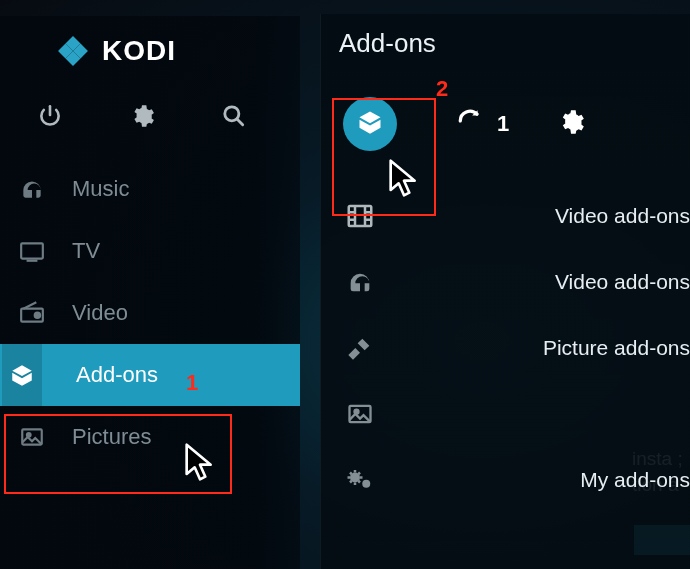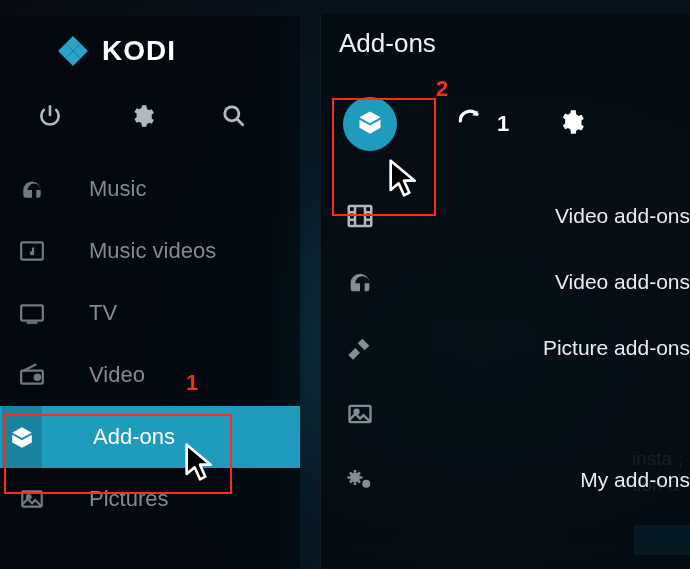--- a/index.html
+++ b/index.html
@@ -31,21 +31,21 @@
     color: #c5ced3;
   }
   .sys-row .sys-item { width: 28px; height: 28px; display:flex; align-items:center; justify-content:center; }
   .sys-row svg { opacity: 0.9; }
 
   .nav { padding-top: 6px; }
   .nav-item {
     display: flex; align-items: center;
     height: 62px;
     padding-left: 18px;
-    gap: 43px;
+    gap: 26px;
     color: #7f8c93;
   }
   .nav-item .nav-icon { width: 28px; display:flex; justify-content:center; }
   .nav-item .nav-label { font-size: 22px; }
   .nav-item.active {
     background: #1f9bbd;
     color: #ffffff;
   }
   .addons-box-icon {
     width: 40px; height: 62px; margin-left:-16px; margin-right:8px;
@@ -154,29 +154,20 @@
 
     <div class="nav-item">
       <span class="nav-icon">
         <svg width="26" height="26" viewBox="0 0 24 24" fill="#6e7b82">
             <path d="M4 13a8 8 0 0 1 16 0v5a2 2 0 0 1-2 2h-2v-7h4a6 6 0 1 0-12 0h4v7H6a2 2 0 0 1-2-2z"></path>
           </svg>
       </span>
       <span class="nav-label">Music</span>
     </div>
 
-    <div class="nav-item">
-      <span class="nav-icon">
-        <svg width="26" height="26" viewBox="0 0 24 24" fill="#6e7b82">
-            <rect x="2" y="4" width="20" height="16" rx="1" fill="none" stroke="#6e7b82" stroke-width="2"></rect>
-            <path d="M14 8v6a2 2 0 1 1-2-2V9l4-1z"></path>
-          </svg>
-      </span>
-      <span class="nav-label">Music videos</span>
-    </div>
 
     <div class="nav-item">
       <span class="nav-icon">
         <svg width="26" height="26" viewBox="0 0 24 24" fill="none" stroke="#6e7b82" stroke-width="2">
             <rect x="2" y="5" width="20" height="14" rx="1"></rect>
             <line x1="7" y1="21" x2="17" y2="21"></line>
           </svg>
       </span>
       <span class="nav-label">TV</span>
     </div>

